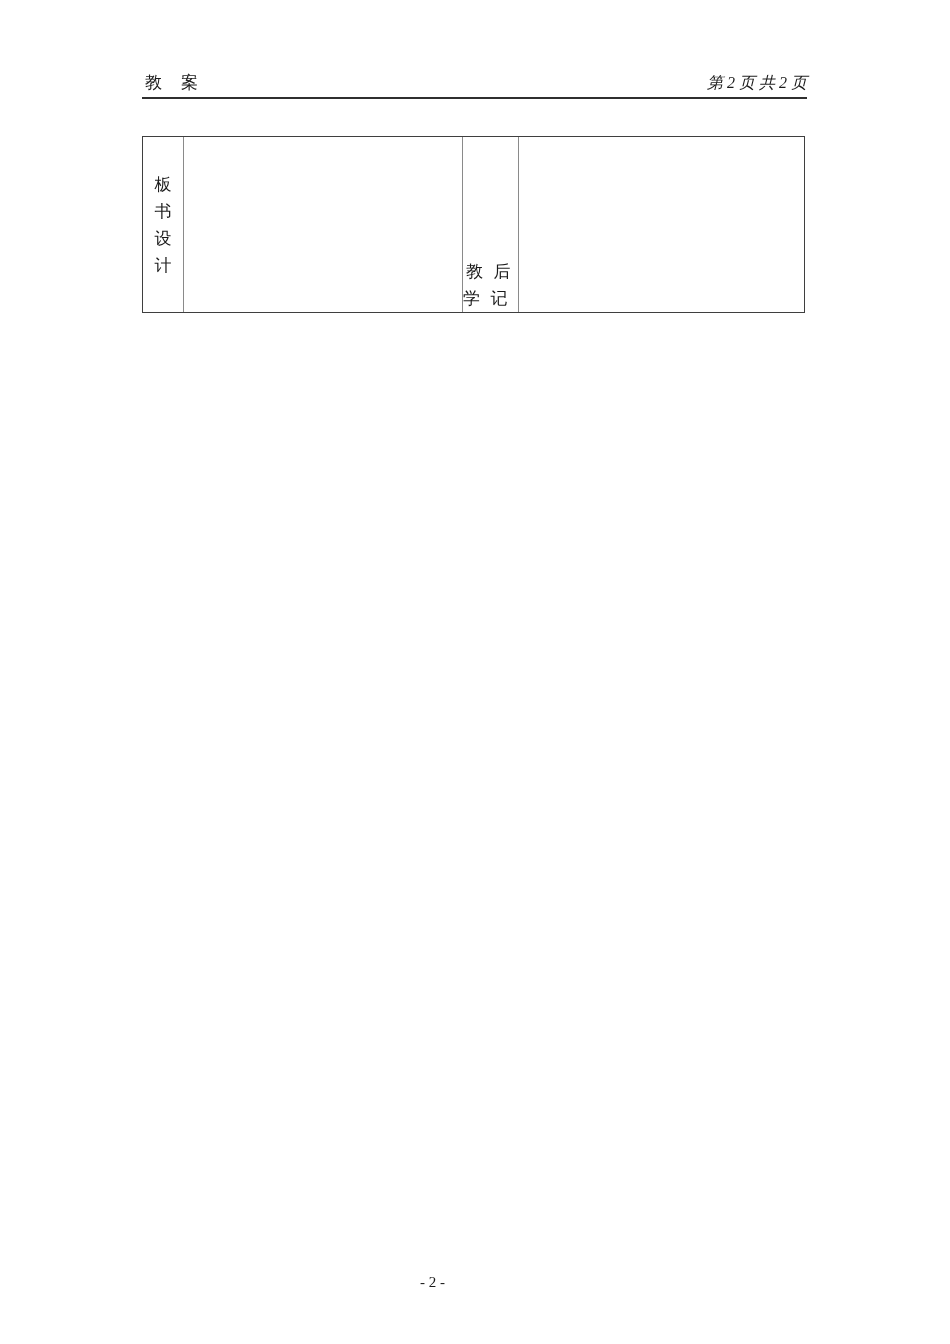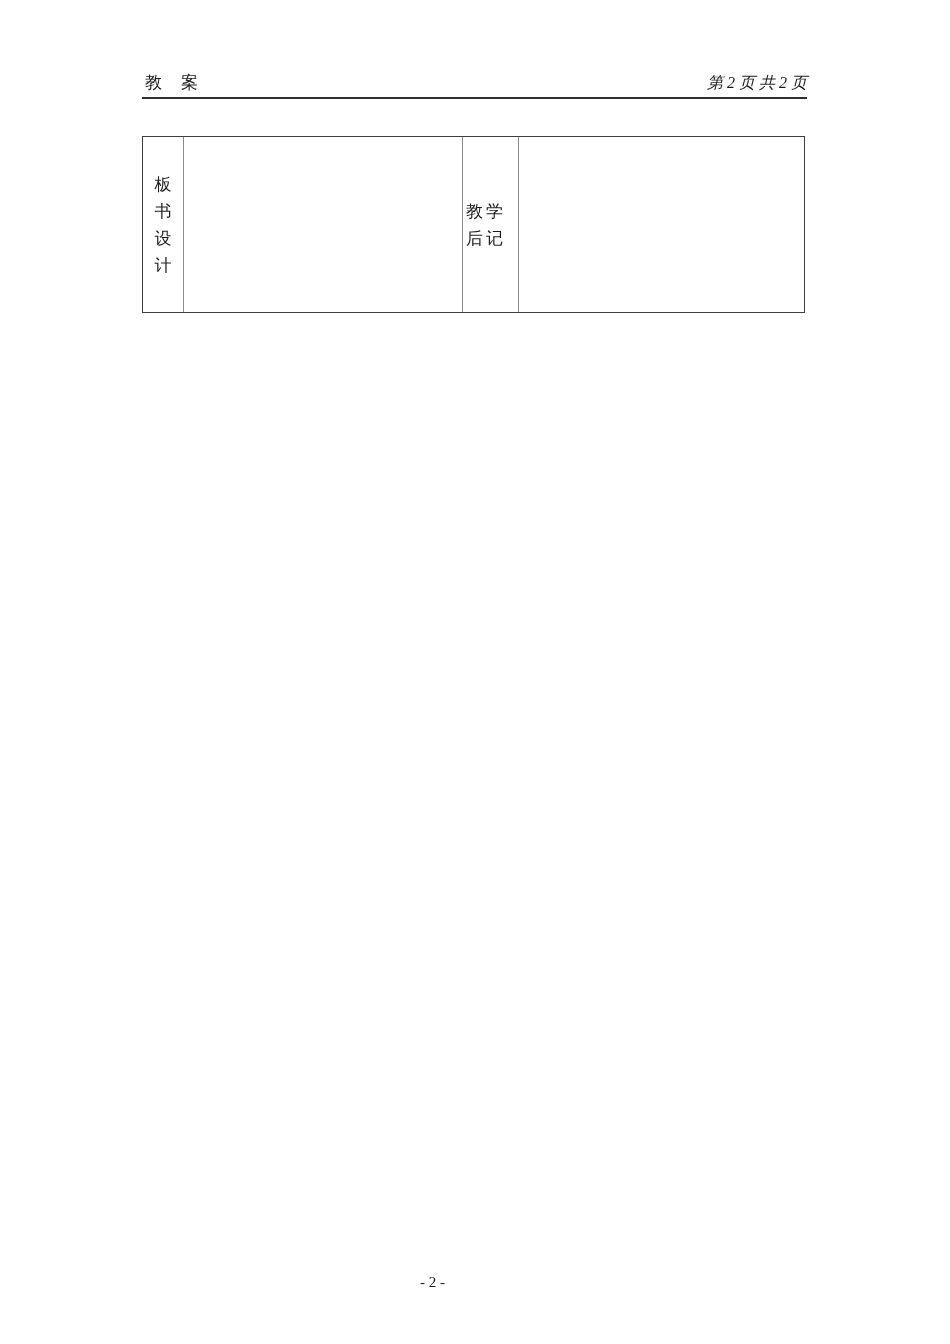--- a/index.html
+++ b/index.html
@@ -71,22 +71,21 @@
     justify-content: center;
     font-size: 17px;
     line-height: 27px;
   }
   .col-board-content {
     width: 279px;
   }
   .col-notes-label {
     width: 56px;
     display: flex;
-    flex-direction: column;
-    align-items: flex-start;
+    align-items: flex-end;
     justify-content: center;
     font-size: 17px;
     line-height: 27px;
     letter-spacing: 3px;
     text-indent: 3px; 
   }
   .col-notes-content {
     flex: 1;
   }
   

